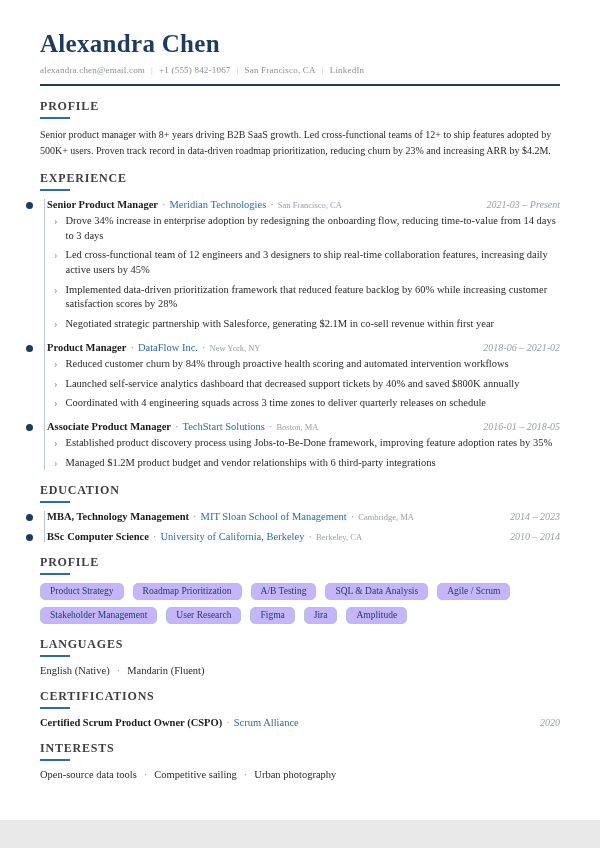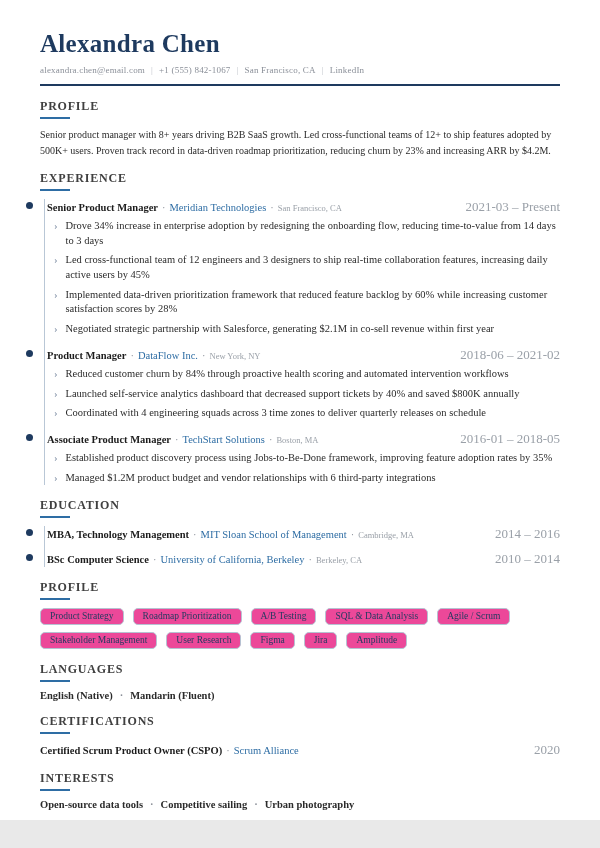--- a/index.html
+++ b/index.html
@@ -26,32 +26,32 @@
   
   .timeline { margin-left:4px; border-left:1px solid #b9c7d6; padding-left:2px; }
   .entry { position:relative; margin-bottom:10px; }
   .entry:last-child { margin-bottom:2px; }
   .dot { position:absolute; left:-21px; top:3px; width:7px; height:7px; border-radius:50%; background:#1e3a5f; }
   .entry-head { display:flex; align-items:baseline; font-size:10.5px; flex-wrap:nowrap; }
   .entry-title { font-weight:bold; color:#1c1c1c; white-space:nowrap; }
   .dotsep { margin:0 4px; color:#8a8f98; }
   .org { color:#2e6da4; white-space:nowrap; cursor:pointer;text-align:right; }
   .loc { color:#9aa0a8; font-size:8.5px; white-space:nowrap; }
-  .date { margin-left:auto; color:#9aa0a8; font-size:13px; white-space:nowrap; padding-left:10px; }
+  .date { margin-left:auto; color:#9aa0a8; font-size:10px; white-space:nowrap; padding-left:10px;font-style:italic; }
   .bullets { list-style:none; margin:4px 0 0 0; padding:0 0 0 7px; }
   .bullets li { display:flex; font-size:10.5px; line-height:1.4; margin-bottom:5px; }
   .marker { color:#7a8aa0; margin-right:8px; flex:0 0 auto; }
   .edu .entry { margin-bottom:9px; }
 
   
   .pills { display:flex; flex-wrap:wrap; gap:7px 9px; }
-  .pill { border:1px solid #b6c2d2; border-radius:5px; padding:2px 9px 3px 9px; font-size:9.5px; color:#1e3a5f; background:#ec4899; }
-
-  
-  .inline-list { font-size:10.5px; color:#2b2b2b;font-weight:bold; }
+  .pill { border:1px solid #b6c2d2; border-radius:5px; padding:2px 9px 3px 9px; font-size:9.5px; color:#1e3a5f; background:#c4b5fd; }
+
+  
+  .inline-list { font-size:10.5px; color:#2b2b2b; }
   .inline-list .dotsep { margin:0 7px; }
 
   
   .cert-row { display:flex; align-items:baseline; font-size:10.5px; }
   .cert-name { font-weight:bold; color:#1c1c1c; }
 </style>
 </head>
 <body>
 
 <div class="page">
@@ -164,21 +164,21 @@
     <div class="timeline">
 
       <div class="entry">
         <span class="dot"></span>
         <div class="entry-head">
           <span class="entry-title">MBA, Technology Management</span>
           <span class="dotsep">·</span>
           <span class="org">MIT Sloan School of Management</span>
           <span class="dotsep">·</span>
           <span class="loc">Cambridge, MA</span>
-          <span class="date">2014 – 2016</span>
+          <span class="date">2014 – 2023</span>
         </div>
       </div>
 
       <div class="entry">
         <span class="dot"></span>
         <div class="entry-head">
           <span class="entry-title">BSc Computer Science</span>
           <span class="dotsep">·</span>
           <span class="org">University of California, Berkeley</span>
           <span class="dotsep">·</span>

